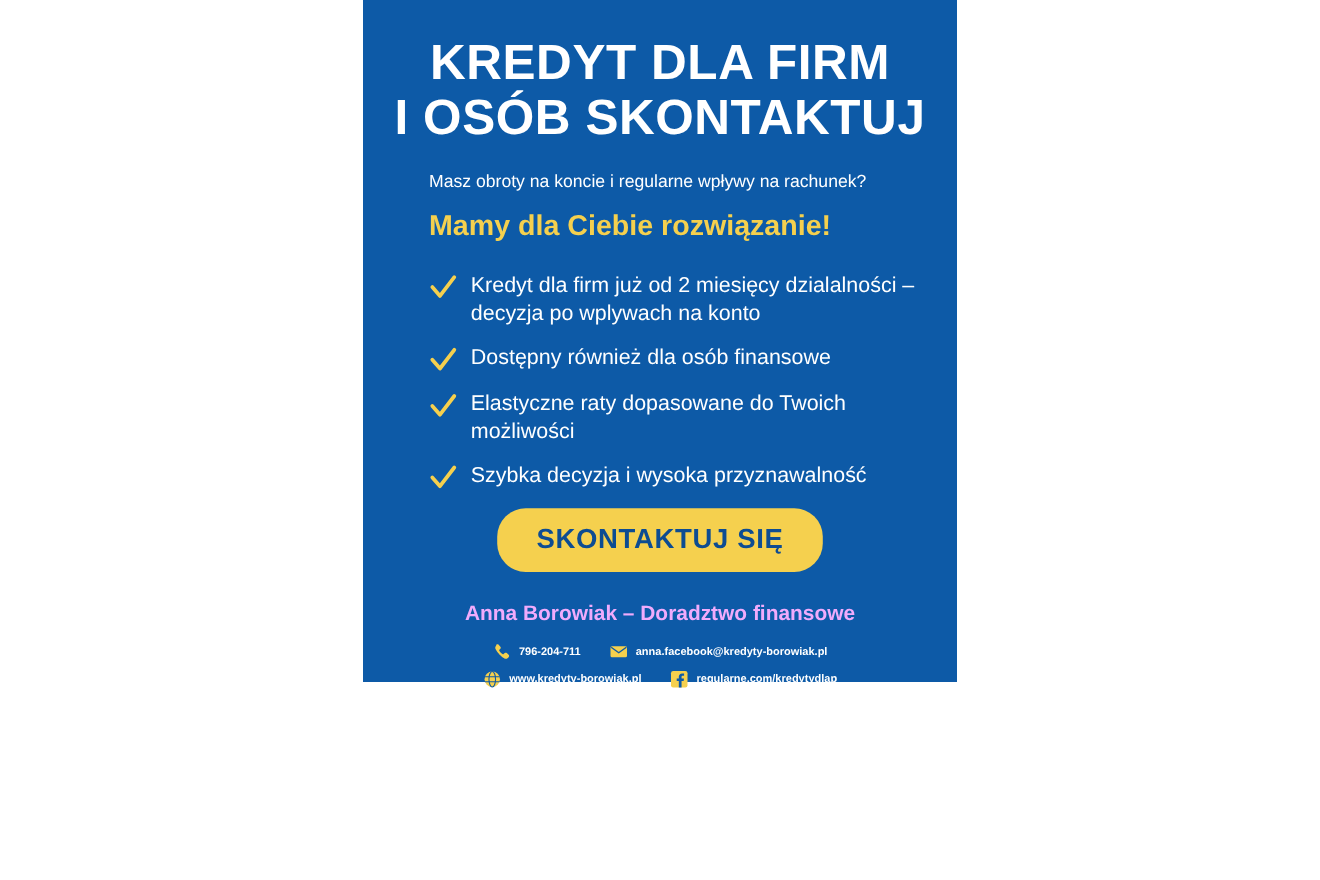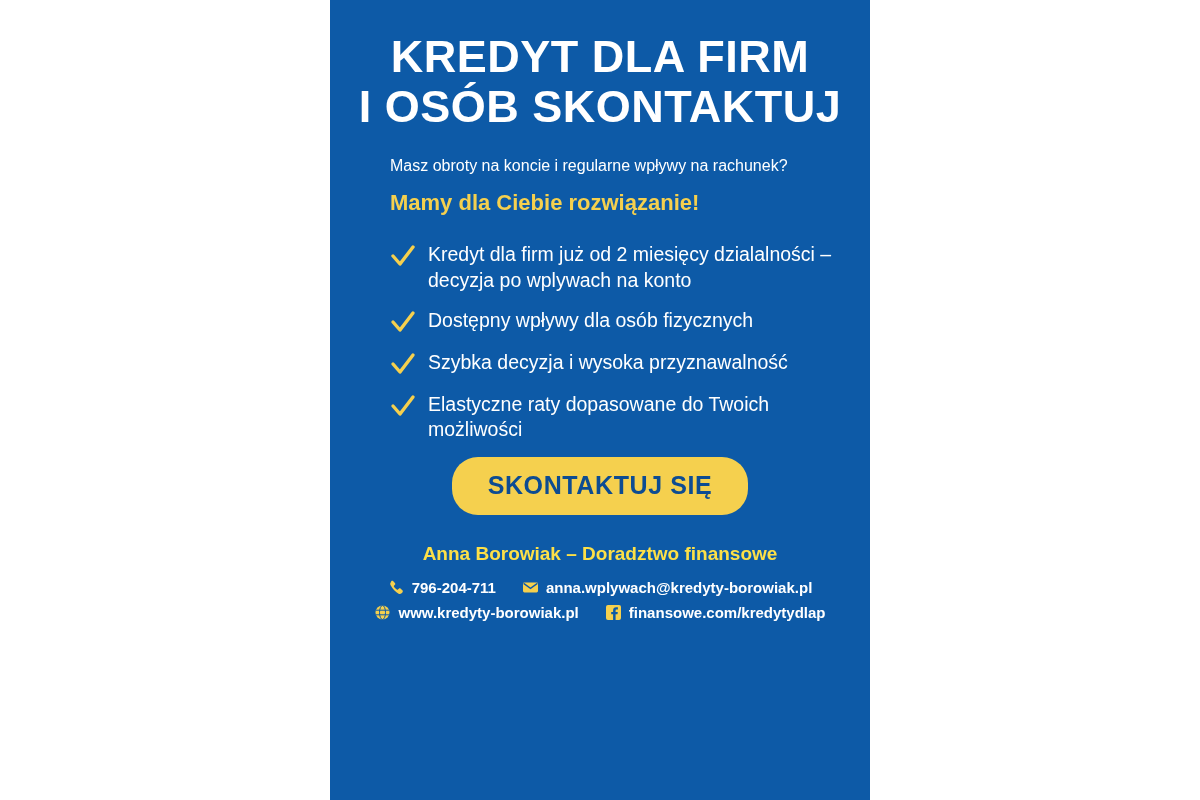--- a/index.html
+++ b/index.html
@@ -9,21 +9,21 @@
     height: 800px;
     background: #ffffff;
     font-family: "Liberation Sans", sans-serif;
     overflow: hidden;
   }
   #poster {
     position: absolute;
     left: 330px;
     top: 0;
     width: 540px;
-    height: 800px;
+    height: 620px;
     background: #0d5aa7;
     box-sizing: border-box;
     padding: 0 22px;
   }
   .headline {
     color: #ffffff;
     font-weight: bold;
     font-size: 45px;
     letter-spacing: 0.5px;
     line-height: 1.12;
@@ -37,21 +37,21 @@
     color: #ffffff;
     font-size: 16px;
     font-weight: normal;
     line-height: 1.33;
     margin: 22px 0 0 0;
     padding-left: 38px;
     padding-right: 10px;
   }
   .tagline {
     color: #f5d04e;
-    font-size: 22px;
+    font-size: 26px;
     font-weight: bold;
     margin: 14px 0 0 0;
     padding-left: 38px;
   }
   .benefits {
     list-style: none;
     margin: 26px 0 0 0;
     padding: 0 0 0 38px;
   }
   .benefit {
@@ -83,41 +83,41 @@
     font-weight: bold;
     font-size: 25px;
     letter-spacing: 0.6px;
     padding: 14px 36px 15px 36px;
     border: none;
     border-radius: 26px;
     cursor: pointer;
     font-family: "Liberation Sans", sans-serif;
   }
   .advisor {
-    color: #fde047;
+    color: #f0abfc;
     text-align: center;
     font-size: 19px;
     font-weight: bold;
     margin-top: 28px;
   }
   .contacts {
     margin-top: 14px;
     padding: 0 12px;
   }
   .contact-row {
     display: flex;
     justify-content: center;
     align-items: center;
     margin-bottom: 8px;
   }
   .contact-item {
     display: flex;
     align-items: center;
     color: #ffffff;
-    font-size: 15px;
+    font-size: 10px;
     font-weight: bold;
     white-space: nowrap;
   }
   .contact-item + .contact-item { margin-left: 26px; }
   .ci-icon {
     width: 17px;
     height: 17px;
     margin-right: 7px;
     flex: 0 0 auto;
   }
@@ -145,37 +145,37 @@
           </svg>
       </span>
       <span class="benefit-text">Kredyt dla firm już od 2 miesięcy dzialalności – decyzja po wplywach na konto</span>
     </li>
     <li class="benefit">
       <span class="check">
         <svg width="26" height="26" viewBox="0 0 26 26">
             <path d="M3 12 L10 20 L23 3" fill="none" stroke="#f5d04e" stroke-width="3.4" stroke-linecap="round" stroke-linejoin="round"></path>
           </svg>
       </span>
-      <span class="benefit-text">Dostępny wpływy dla osób fizycznych</span>
+      <span class="benefit-text">Dostępny również dla osób finansowe</span>
+    </li>
+    <li class="benefit">
+      <span class="check">
+        <svg width="26" height="26" viewBox="0 0 26 26">
+            <path d="M3 12 L10 20 L23 3" fill="none" stroke="#f5d04e" stroke-width="3.4" stroke-linecap="round" stroke-linejoin="round"></path>
+          </svg>
+      </span>
+      <span class="benefit-text">Elastyczne raty dopasowane do Twoich możliwości</span>
     </li>
     <li class="benefit">
       <span class="check">
         <svg width="26" height="26" viewBox="0 0 26 26">
             <path d="M3 12 L10 20 L23 3" fill="none" stroke="#f5d04e" stroke-width="3.4" stroke-linecap="round" stroke-linejoin="round"></path>
           </svg>
       </span>
       <span class="benefit-text">Szybka decyzja i wysoka przyznawalność</span>
-    </li>
-    <li class="benefit">
-      <span class="check">
-        <svg width="26" height="26" viewBox="0 0 26 26">
-            <path d="M3 12 L10 20 L23 3" fill="none" stroke="#f5d04e" stroke-width="3.4" stroke-linecap="round" stroke-linejoin="round"></path>
-          </svg>
-      </span>
-      <span class="benefit-text">Elastyczne raty dopasowane do Twoich możliwości</span>
     </li>
   </ul>
 
   <div class="cta-wrap">
     <button class="cta">SKONTAKTUJ SIĘ</button>
   </div>
 
   <div class="advisor">Anna Borowiak – Doradztwo finansowe</div>
 
   <div class="contacts">
@@ -188,21 +188,21 @@
         </span>
         <span>796-204-711</span>
       </span>
       <span class="contact-item">
         <span class="ci-icon">
           <svg width="17" height="17" viewBox="0 0 17 17">
               <rect x="1" y="3.5" width="15" height="10" rx="1.4" fill="#f5d04e"></rect>
               <path d="M1.6 4.4 L8.5 9.4 L15.4 4.4" fill="none" stroke="#0d5aa7" stroke-width="1.3"></path>
             </svg>
         </span>
-        <span>anna.wplywach@kredyty-borowiak.pl</span>
+        <span>anna.facebook@kredyty-borowiak.pl</span>
       </span>
     </div>
     <div class="contact-row">
       <span class="contact-item">
         <span class="ci-icon">
           <svg width="17" height="17" viewBox="0 0 17 17">
               <circle cx="8.5" cy="8.5" r="7" fill="#f5d04e"></circle>
               <g stroke="#0d5aa7" stroke-width="1" fill="none">
                 <ellipse cx="8.5" cy="8.5" rx="3" ry="7"></ellipse>
                 <line x1="1.8" y1="6.2" x2="15.2" y2="6.2"></line>
@@ -212,18 +212,18 @@
         </span>
         <span>www.kredyty-borowiak.pl</span>
       </span>
       <span class="contact-item">
         <span class="ci-icon">
           <svg width="17" height="17" viewBox="0 0 17 17">
               <rect x="1" y="1" width="15" height="15" rx="2" fill="#f5d04e"></rect>
               <path d="M10.6 16V10.2h1.9l.3-2.3h-2.2V6.5c0-.6.2-1.1 1.1-1.1h1.2V3.3c-.2 0-.9-.1-1.8-.1-1.8 0-3 1.1-3 3.1v1.6H6.2v2.3h1.9V16z" fill="#0d5aa7"></path>
             </svg>
         </span>
-        <span>finansowe.com/kredytydlap</span>
+        <span>regularne.com/kredytydlap</span>
       </span>
     </div>
   </div>
 
 </div>
 
 </body></html>

